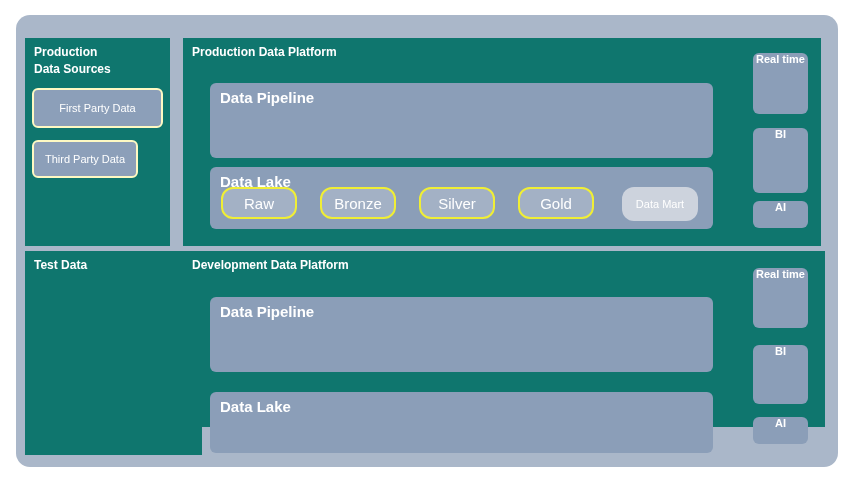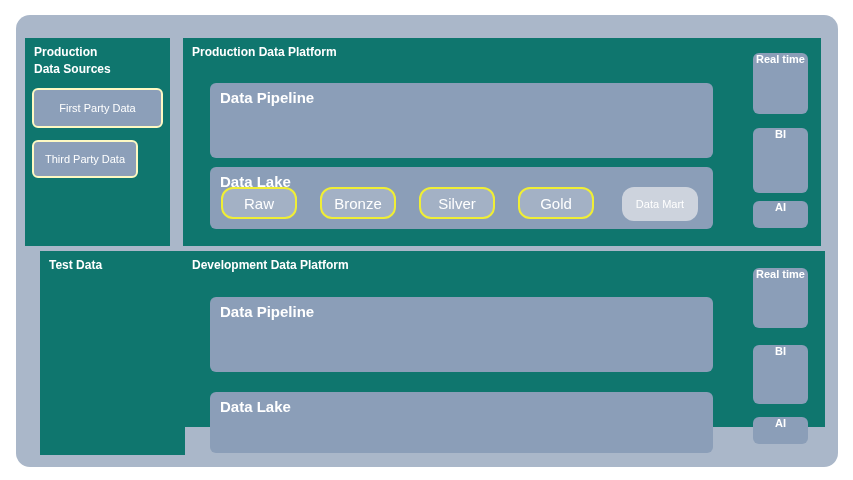--- a/index.html
+++ b/index.html
@@ -128,21 +128,21 @@
         <div>Data Sources</div>
       </div>
       <div class="ybox" style="left:7px; top:50px; width:131px; height:40px;">
         <span>First Party Data</span>
       </div>
       <div class="ybox" style="left:7px; top:102px; width:106px; height:38px;">
         <span>Third Party Data</span>
       </div>
     </div>
 
-    <div class="panel" style="left:24px; top:236px; width:145px; height:204px;">
+    <div class="panel" style="left:9px; top:236px; width:145px; height:204px;padding-left:32px;">
       <div class="panel-title">Test Data</div>
     </div>
 
     <div class="panel" style="left:167px; top:23px; width:638px; height:208px;">
       <div class="panel-title">Production Data Platform</div>
 
       <div class="bigbox" style="left:27px; top:45px; width:503px; height:75px;">
         <div class="bigbox-label">Data Pipeline</div>
       </div>
 

